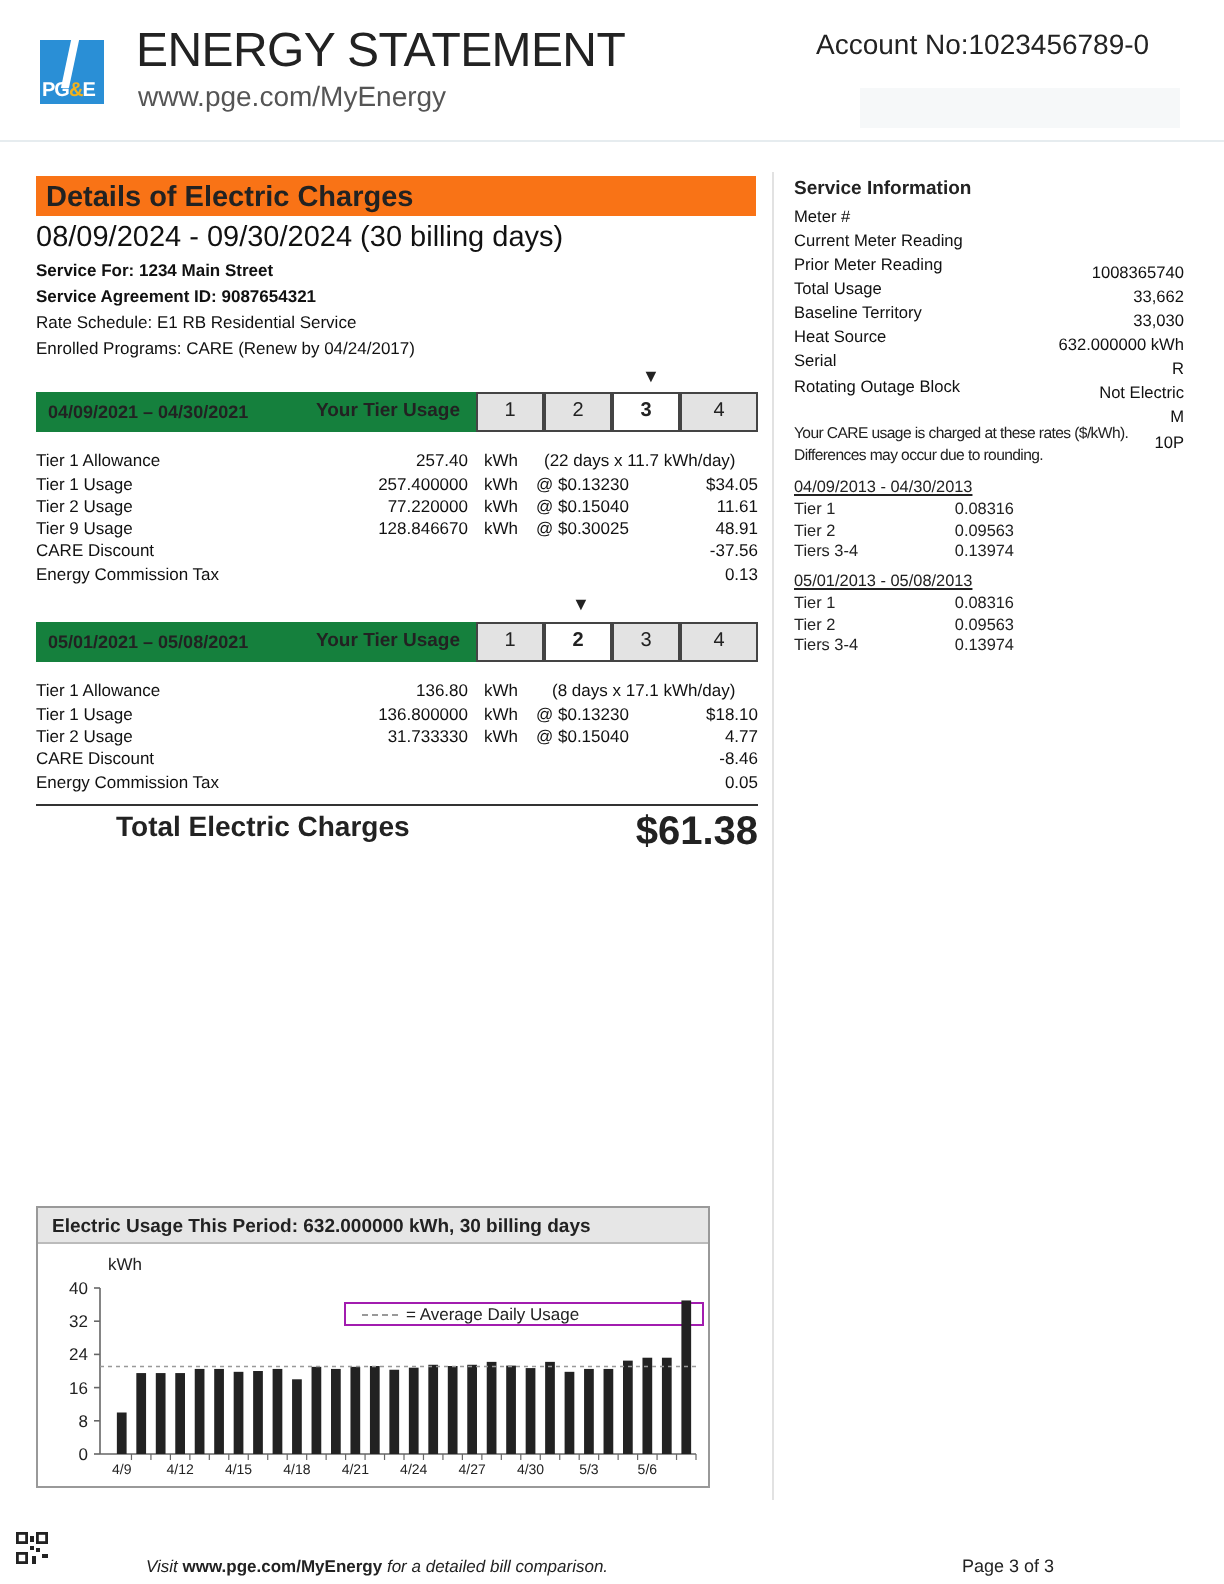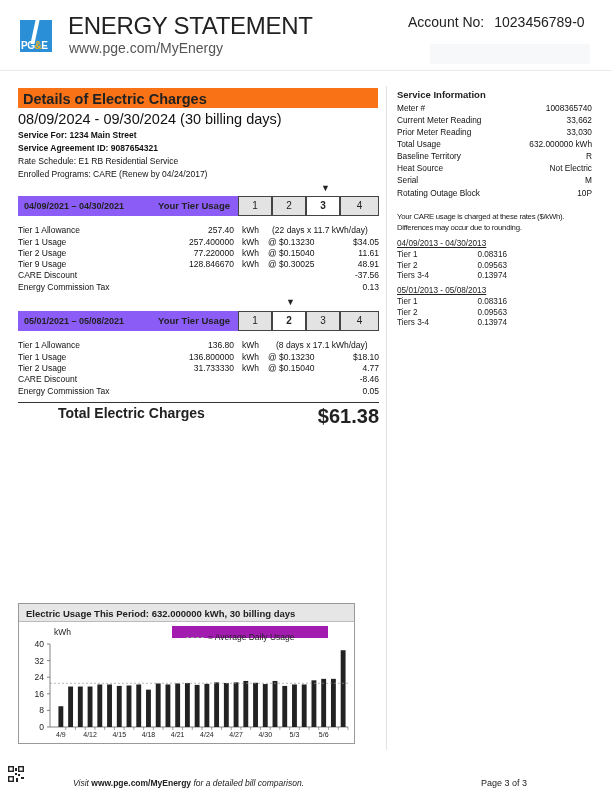--- a/index.html
+++ b/index.html
@@ -6,32 +6,32 @@
   body { width: 612px; height: 792px; background: #fff; font-family: "Liberation Sans", sans-serif; color: #222; position: relative; overflow: hidden; }
   .abs { position: absolute; }
   
   .logo { left: 20px; top: 20px; width: 32px; height: 32px; background: #2a8fd6; overflow: hidden; }
   .logo .bolt { position: absolute; left: 13px; top: 0; width: 4px; height: 24px; background: #fff; transform: skewX(-12deg); }
   .logo .txt { position: absolute; left: 1px; bottom: 1px; font-size: 10px; font-weight: bold; color: #fff; letter-spacing: -0.5px; }
   .logo .txt .amp { color: #f3b21c; }
   .title { left: 68px; top: 12px; font-size: 24px; color: #222; letter-spacing: -0.3px; }
   .url { left: 69px; top: 40px; font-size: 14px; color: #555; }
   .acct { left: 408px; top: 14px; font-size: 14px; color: #222; }
-  .acct .num { margin-left: 10px; }
+  .acct .num { }
   .hdr-shade { left: 430px; top: 44px; width: 160px; height: 20px; background: #f6f8f9; }
   .hdr-line { left: 0; top: 70px; width: 612px; height: 1px; background: #e6ecef; }
   .vdiv { left: 386px; top: 86px; width: 1px; height: 664px; background: #e2e2e2; }
 
   
   .sec-head { left: 18px; top: 88px; width: 360px; height: 20px; background: #f97316; font-size: 14.5px; font-weight: bold; padding: 3px 0 0 5px; }
   .period { left: 18px; top: 111px; font-size: 14.5px; color: #111; }
   .meta { left: 18px; font-size: 8.5px; color: #111; }
   .meta.bold { font-weight: bold; }
 
-  .tier-bar { left: 18px; width: 361px; height: 20px; background: #8b5cf6; }
+  .tier-bar { left: 18px; width: 361px; height: 20px; background: #15803d; }
   .tier-bar .dates { position: absolute; left: 6px; top: 5px; font-size: 9px; font-weight: bold; }
   .tier-bar .yt { position: absolute; left: 140px; top: 4px; font-size: 9.5px; font-weight: bold; }
   .tier-box { position: absolute; top: 0; width: 34px; height: 20px; border: 1px solid #444; font-size: 10px; text-align: center; line-height: 18px; background: #e3e3e3; }
   .tier-box.active { background: #fff; font-weight: bold; }
   .arrow { font-size: 9px; color: #222; }
 
   .row { left: 18px; width: 361px; height: 10px; font-size: 8.5px; color: #111; }
   .row span { position: absolute; top: 0; white-space: nowrap; }
   .row .lbl { left: 0; }
   .row .qty { right: 145px; text-align: right; }
@@ -42,32 +42,32 @@
 
   .total-line { left: 18px; top: 402px; width: 361px; height: 1px; background: #333; }
   .total-lbl { left: 18px; top: 405px; font-size: 14px; font-weight: bold; margin-left: 40px; }
   .total-amt { right: 233px; top: 405px; font-size: 20px; font-weight: bold; }
 
   
   .svc-title { left: 397px; top: 89px; font-size: 9.5px; font-weight: bold; }
   .svc-row { left: 397px; width: 195px; height: 10px; font-size: 8.3px; color: #111; }
   .svc-row span { position: absolute; top: 0; white-space: nowrap; }
   .svc-row .k { left: 0; }
-  .svc-row .v { right: 0; }
+  .svc-row .v { right: 0; margin-top: 28px; }
   .care-note { left: 397px; width: 200px; font-size: 7.8px; letter-spacing: -0.3px; line-height: 10.5px; }
   .care-date { left: 397px; font-size: 8.2px; text-decoration: underline; }
   .care-row { left: 397px; width: 110px; height: 10px; font-size: 8.2px; }
   .care-row span { position: absolute; top: 0; }
   .care-row .k { left: 0; }
   .care-row .v { right: 0; }
 
   
   .chart-box { left: 18px; top: 603px; width: 337px; height: 141px; border: 1px solid #999; }
   .chart-head { left: 19px; top: 604px; width: 335px; height: 18px; background: #e6e6e6; border-bottom: 1px solid #bbb; font-size: 9.5px; font-weight: bold; padding: 4px 0 0 7px; }
-  .legend { left: 172px; top: 626px; width: 156px; height: 12px; border: 6px solid #a21caf; font-size: 8.5px; padding-left: 8px; line-height: 11px; }
+  .legend { left: 172px; top: 651px; width: 180px; height: 12px; border: 1px solid #a21caf; font-size: 8.5px; padding-left: 8px; line-height: 11px; }
   .legend .dash { display: inline-block; width: 18px; border-top: 1px dashed #999; vertical-align: middle; margin-right: 4px; }
   .ylab { left: 54px; top: 627px; font-size: 8.5px; }
   #chart-svg { position: absolute; left: 18px; top: 636px; }
 
   
   .qr { left: 8px; top: 766px; width: 16px; height: 16px; }
   .footer-txt { left: 73px; top: 778px; font-size: 8.5px; font-style: italic; color: #222; }
   .footer-txt b { font-style: normal; }
   .page-no { left: 481px; top: 778px; font-size: 9px; font-weight: normal; }
 </style>

